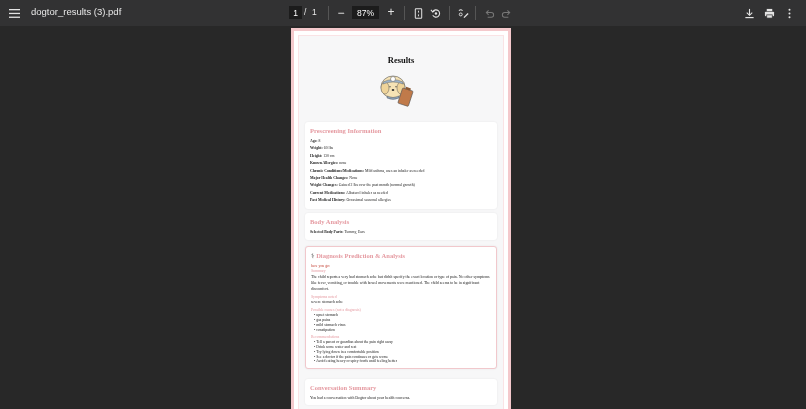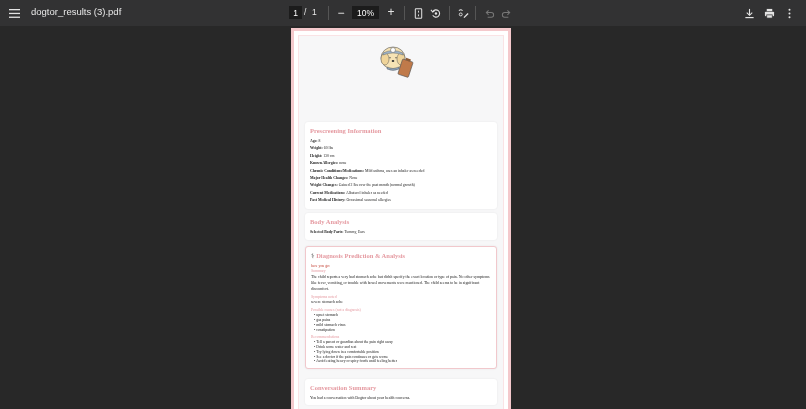--- a/index.html
+++ b/index.html
@@ -45,21 +45,21 @@
         <rect y="7.6" width="11" height="1.3" fill="#e3e3e3"></rect>
       </svg>
   </div>
   <div class="title">dogtor_results (3).pdf</div>
 
   <div class="page-box">1</div>
   <div class="page-sep">/</div>
   <div class="page-total">1</div>
   <div class="divider" style="left:328px"></div>
   <div class="tb-btn zoom-out">−</div>
-  <div class="zoom-box">10%</div>
+  <div class="zoom-box">87%</div>
   <div class="tb-btn zoom-in">+</div>
   <div class="divider" style="left:404px"></div>
 
   <div class="tb-btn ic" style="left:412px">
     <svg viewBox="0 0 12 12">
         <rect x="2.5" y="0.8" width="7" height="10.4" rx="0.8" fill="none" stroke="#e3e3e3" stroke-width="1.1"></rect>
         <path d="M6 3v2M6 7v2" stroke="#e3e3e3" stroke-width="1"></path>
       </svg>
   </div>
   <div class="tb-btn ic" style="left:429px">
@@ -111,20 +111,21 @@
         <circle cx="6" cy="6" r="1.1" fill="#e3e3e3"></circle>
         <circle cx="6" cy="10" r="1.1" fill="#e3e3e3"></circle>
       </svg>
   </div>
 </div>
 
 <div class="viewer">
   <div class="page">
     <div class="page-inner">
       <div class="page-content">
+        <div class="results-title">Results</div>
 
         <svg class="mascot" viewBox="0 0 42 36">
           <ellipse cx="13" cy="14" rx="12" ry="11" fill="#f6e3b5" stroke="#555" stroke-width="0.6"></ellipse>
           <ellipse cx="5" cy="15" rx="4" ry="6" fill="#efd49a" stroke="#555" stroke-width="0.5"></ellipse>
           <ellipse cx="21" cy="15" rx="4" ry="6" fill="#efd49a" stroke="#555" stroke-width="0.5"></ellipse>
           <path d="M3 9 Q13 4 23 9 L23 11 Q13 7 3 11Z" fill="#9db3c9" stroke="#555" stroke-width="0.4"></path>
           <circle cx="13" cy="6" r="2.5" fill="#fff" stroke="#555" stroke-width="0.5"></circle>
           <path d="M9 14 q1 -1 2 0 M15 14 q1 -1 2 0" stroke="#333" stroke-width="0.6" fill="none"></path>
           <ellipse cx="13" cy="17" rx="1.3" ry="1" fill="#333"></ellipse>
           <path d="M7 23 Q13 26 19 23 L19 25 Q13 28 7 25Z" fill="#8aa0b8" stroke="#555" stroke-width="0.4"></path>

